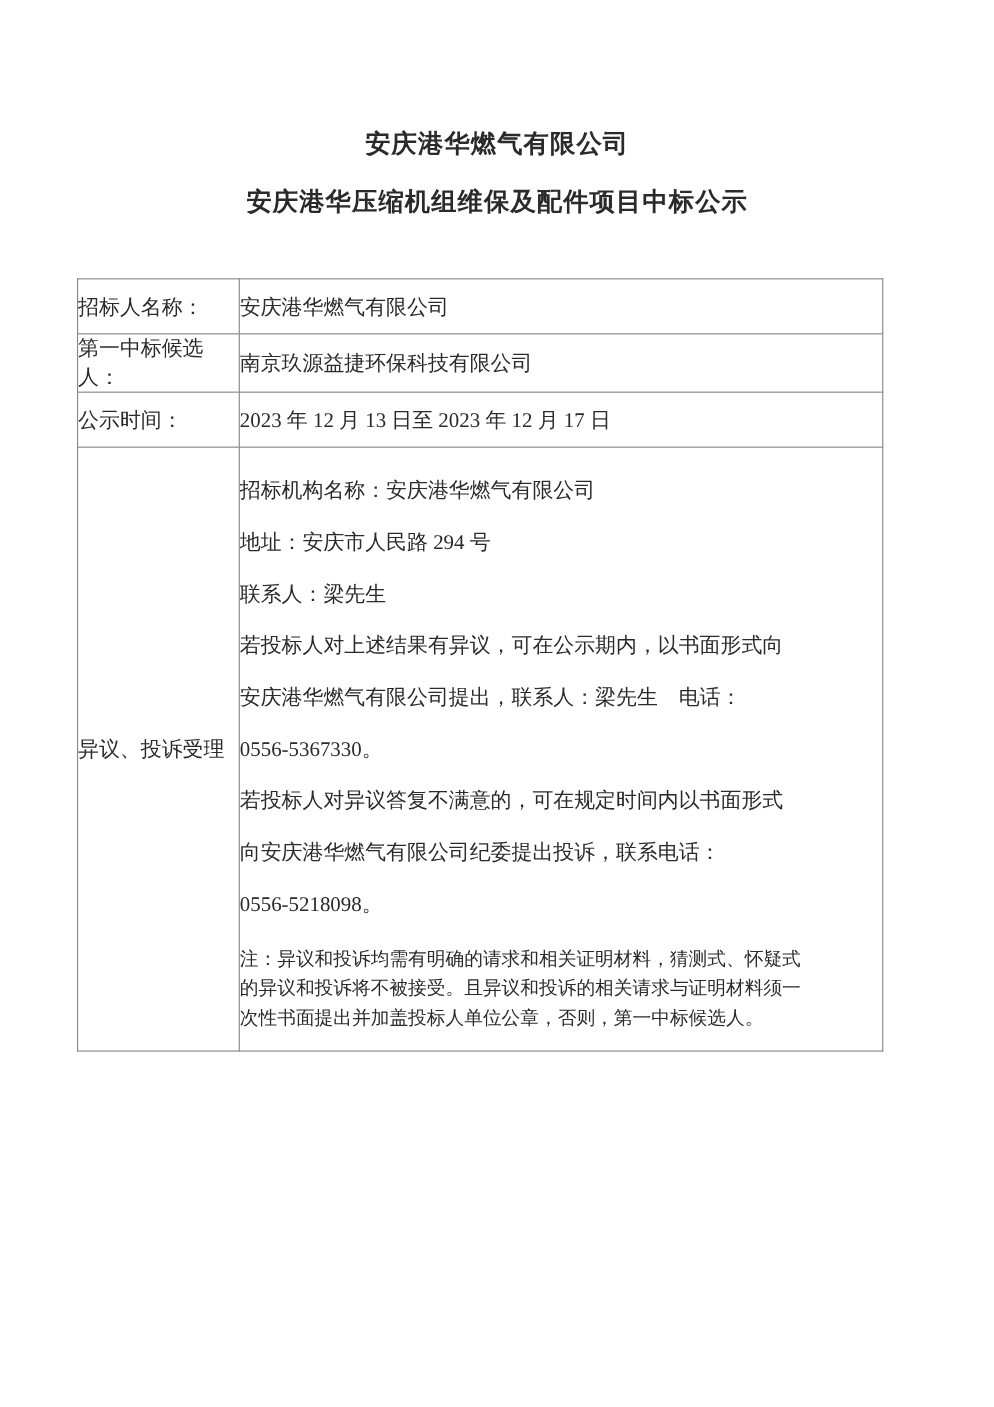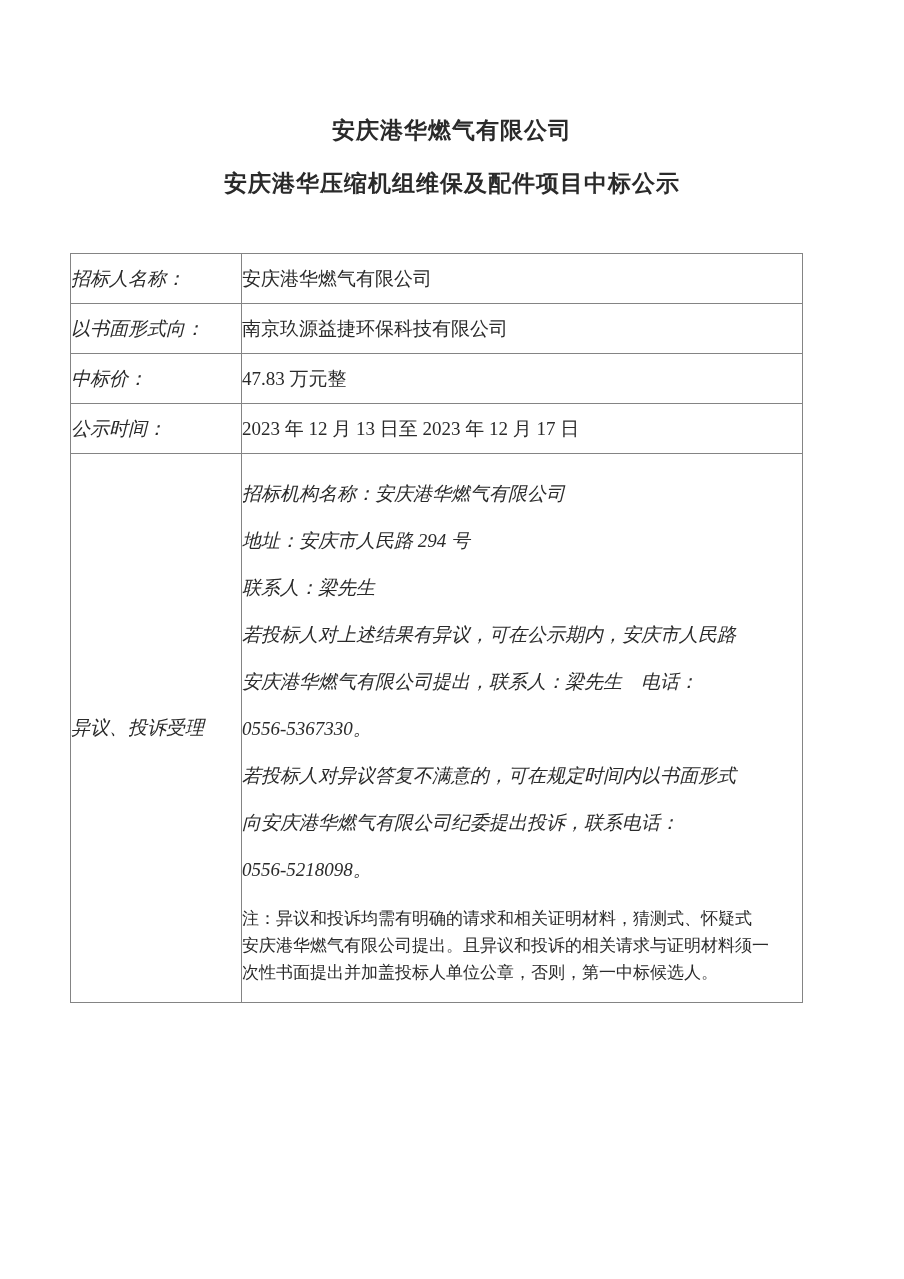--- a/index.html
+++ b/index.html
@@ -36,38 +36,36 @@
     border-collapse: collapse;
     table-layout: fixed;
     font-size: 19px;
   }
   table.bid-table td {
     border: 1px solid var(--border);
     vertical-align: middle;
     padding: 0;
   }
   td.label-cell {
-    width: 171px;
+    width: 147px;
     padding-left: 7px;
-    font-style: italic;
   }
   td.value-cell {
     padding-left: 6px;
   }
   tr.data-row { height: 50px; }
   tr.objection-row { height: 549px; }
   td.objection-value {
     vertical-align: top;
     padding-top: 26px;
   }
   .obj-line {
     height: 47px;
     line-height: 47px;
     white-space: nowrap;
-    font-style: italic;
   }
   .note-block { margin-top: 12px; }
   .note-line {
     font-size: 17px;
     height: 27px;
     line-height: 27px;
     white-space: nowrap;
   }
 </style>
 </head>
@@ -76,44 +74,40 @@
 <div class="doc-title first">安庆港华燃气有限公司</div>
 <div class="doc-title second">安庆港华压缩机组维保及配件项目中标公示</div>
 
 <table class="bid-table">
   <tbody>
     <tr class="data-row">
       <td class="label-cell">招标人名称：</td>
       <td class="value-cell">安庆港华燃气有限公司</td>
     </tr>
     <tr class="data-row">
-      <td class="label-cell">以书面形式向：</td>
+      <td class="label-cell">第一中标候选人：</td>
       <td class="value-cell">南京玖源益捷环保科技有限公司</td>
-    </tr>
-    <tr class="data-row">
-      <td class="label-cell">中标价：</td>
-      <td class="value-cell">47.83 万元整</td>
     </tr>
     <tr class="data-row">
       <td class="label-cell">公示时间：</td>
       <td class="value-cell">2023 年 12 月 13 日至 2023 年 12 月 17 日</td>
     </tr>
     <tr class="objection-row">
       <td class="label-cell">异议、投诉受理</td>
       <td class="value-cell objection-value">
         <div class="obj-line">招标机构名称：安庆港华燃气有限公司</div>
         <div class="obj-line">地址：安庆市人民路 294 号</div>
         <div class="obj-line">联系人：梁先生</div>
-        <div class="obj-line">若投标人对上述结果有异议，可在公示期内，安庆市人民路</div>
+        <div class="obj-line">若投标人对上述结果有异议，可在公示期内，以书面形式向</div>
         <div class="obj-line">安庆港华燃气有限公司提出，联系人：梁先生　电话：</div>
         <div class="obj-line">0556-5367330。</div>
         <div class="obj-line">若投标人对异议答复不满意的，可在规定时间内以书面形式</div>
         <div class="obj-line">向安庆港华燃气有限公司纪委提出投诉，联系电话：</div>
         <div class="obj-line">0556-5218098。</div>
         <div class="note-block">
           <div class="note-line">注：异议和投诉均需有明确的请求和相关证明材料，猜测式、怀疑式</div>
-          <div class="note-line">安庆港华燃气有限公司提出。且异议和投诉的相关请求与证明材料须一</div>
+          <div class="note-line">的异议和投诉将不被接受。且异议和投诉的相关请求与证明材料须一</div>
           <div class="note-line">次性书面提出并加盖投标人单位公章，否则，第一中标候选人。</div>
         </div>
       </td>
     </tr>
   </tbody>
 </table>
 
 </body></html>

